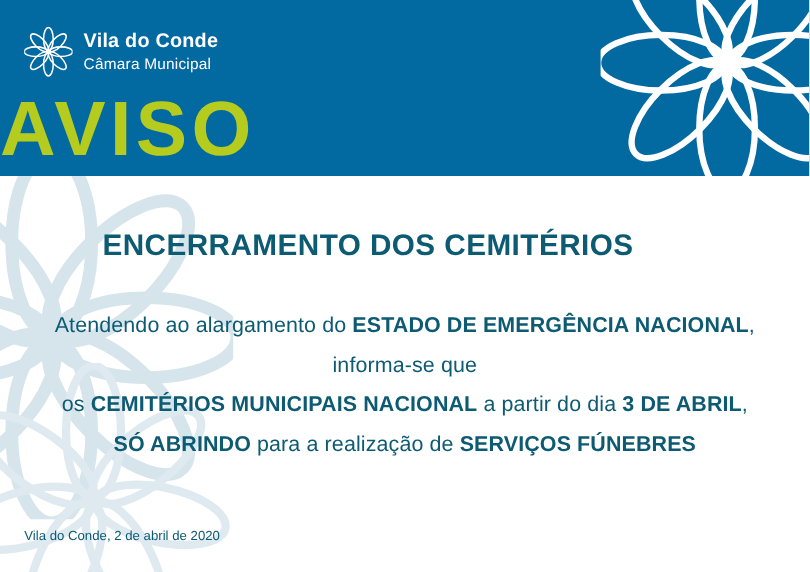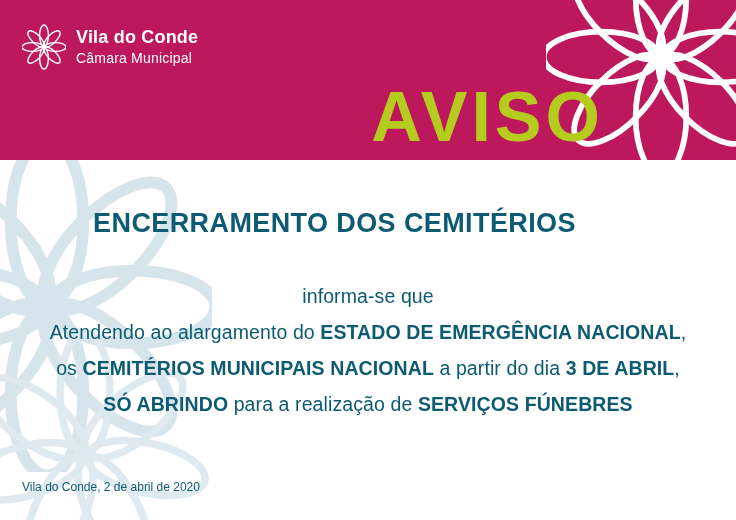--- a/index.html
+++ b/index.html
@@ -29,21 +29,21 @@
   .bg-flower.left-2 {
     left: -40px; top: 330px;
     width: 250px; height: 250px;
   }
 
   
   .header-band {
     position: absolute;
     left: 0; top: 0;
     width: 736px; height: 160px;
-    background: #be185d;
+    background: #0369a1;
     overflow: hidden;
   }
   .header-flower {
     position: absolute;
     right: -40px; top: -58px;
     width: 230px; height: 230px;
     pointer-events: none;
   }
 
   
@@ -70,21 +70,21 @@
     letter-spacing: 0.2px;
     line-height: 1.2;
     margin-top: 2px;
   }
 
   
   .aviso {
     position: absolute;
     left: 0; top: 82px;
     width: 604px;
-    text-align: right;
+    text-align: left;
     color: #b5cc1f;
     font-size: 70px;
     font-weight: bold;
     letter-spacing: 4px;
     line-height: 1;
     z-index: 5;
   }
 
   
   .subtitle {
@@ -199,21 +199,21 @@
         <div class="logo-sub">Câmara Municipal</div>
       </div>
     </div>
   </div>
 
   <div class="aviso">AVISO</div>
 
   <div class="subtitle">ENCERRAMENTO DOS CEMITÉRIOS</div>
 
   <div class="body-lines" id="body-lines">
+      <div class="body-line"><span>Atendendo ao alargamento do </span><b>ESTADO DE EMERGÊNCIA NACIONAL</b><span>,</span></div>
       <div class="body-line"><span>informa-se que</span></div>
-      <div class="body-line"><span>Atendendo ao alargamento do </span><b>ESTADO DE EMERGÊNCIA NACIONAL</b><span>,</span></div>
       <div class="body-line"><span>os </span><b>CEMITÉRIOS MUNICIPAIS NACIONAL</b><span> a partir do dia </span><b>3 DE ABRIL</b><span>,</span></div>
       <div class="body-line"><b>SÓ ABRINDO</b><span> para a realização de </span><b>SERVIÇOS FÚNEBRES</b></div>
     </div>
 
   <div class="footer">Vila do Conde, 2 de abril de 2020</div>
 
 </div>
 
 </body></html>

